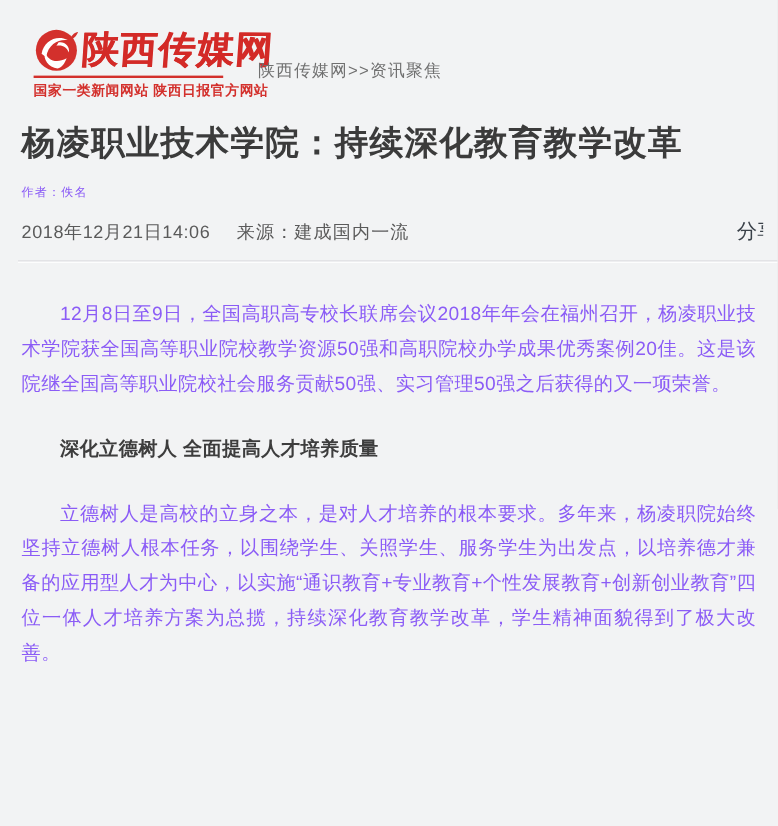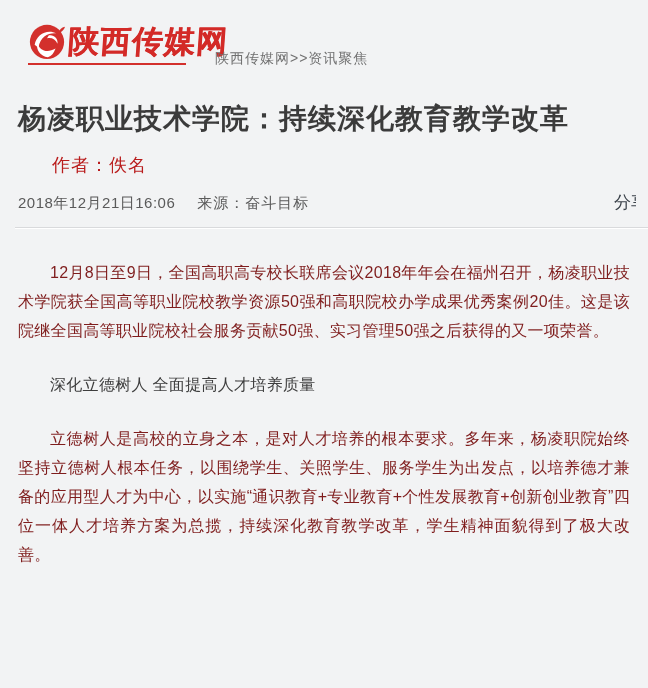--- a/index.html
+++ b/index.html
@@ -30,44 +30,44 @@
   .breadcrumb {
     position:absolute; left:215px; top:50px; color:#707070; font-size:14px;
     text-decoration:none; cursor:pointer; letter-spacing:1px;
   }
   
   .article { padding:0 18px; }
   .title {
     font-size:28px; line-height:34px; font-weight:bold; color:#3b3b3b;
     letter-spacing:1px; margin-top:12px;
   }
-  .author-line { margin-top:17px; font-size:18px; color:#b91c1c; letter-spacing:1px;margin-left:34px; }
+  .author-line { margin-top:17px; font-size:10px; color:#8b5cf6; letter-spacing:1px; }
   .meta-row {
     margin-top:14px; display:flex; align-items:baseline;
     font-size:15px; color:#5a5a5a;
   }
   .meta-date { letter-spacing:0.5px; }
   .meta-source { margin-left:22px; letter-spacing:1px; }
   .meta-spacer { flex:1; }
   .share-btn {
     color:#3a4149; font-size:17px; text-decoration:none; cursor:pointer;
     margin-right:-6px; white-space:nowrap; overflow:hidden; max-width:22px;
     display:inline-block;
   }
   .divider {
     margin:13px 0 0 -3px; width:650px; height:2px;
     border-top:1px solid #d9dadc; border-bottom:1px solid #ffffff;
   }
   .body-text { margin-top:29px; }
   .body-text p, .body-text h2 {
-    font-size:16px; line-height:29px; color:#7f1d1d;
+    font-size:16px; line-height:29px; color:#8b5cf6;
     text-indent:2em; text-align:justify; margin-bottom:25px;
     font-weight:normal; letter-spacing:0.3px;
   }
-  .body-text h2 { font-weight:normal; color:#3d3d3d; }
+  .body-text h2 { font-weight:bold; color:#3d3d3d; }
 </style>
 </head>
 <body>
 
 <div class="page">
 
   <header class="site-header">
     <a class="logo-block">
       <span class="logo-row">
         <span class="logo-mark">
@@ -75,32 +75,33 @@
             <circle cx="20" cy="21" r="18" fill="#d3302c"></circle>
             <path d="M33 9 C35 6 38 5 39 5 C38 8 36 10 34 11 Z" fill="#d3302c"></path>
             <path d="M7 24 C9 13 20 7 30 12 C22 11 13 15 11 27 Z" fill="#ffffff"></path>
             <path d="M21 37 C13 36 8 29 10 22 C12 30 20 33 29 28 C27 33 25 36 21 37 Z" fill="#ffffff"></path>
             <path d="M22 14 C27 13 32 17 31 23 C29 18 25 16 20 17 Z" fill="#ffffff"></path>
           </svg>
         </span>
         <span class="logo-text">陕西传媒网</span>
       </span>
       <span class="logo-rule" style="display:block"></span>
+      <span class="logo-tagline" style="display:block">国家一类新闻网站  陕西日报官方网站</span>
     </a>
     <a class="breadcrumb">陕西传媒网&gt;&gt;资讯聚焦</a>
   </header>
 
   <main class="article">
     <h1 class="title">杨凌职业技术学院：持续深化教育教学改革</h1>
 
     <div class="author-line">作者：佚名</div>
 
     <div class="meta-row">
-      <span class="meta-date">2018年12月21日16:06</span>
-      <span class="meta-source">来源：奋斗目标</span>
+      <span class="meta-date">2018年12月21日14:06</span>
+      <span class="meta-source">来源：建成国内一流</span>
       <span class="meta-spacer"></span>
       <a class="share-btn">分享</a>
     </div>
 
     <div class="divider"></div>
 
     <div class="body-text">
       <p>12月8日至9日，全国高职高专校长联席会议2018年年会在福州召开，杨凌职业技术学院获全国高等职业院校教学资源50强和高职院校办学成果优秀案例20佳。这是该院继全国高等职业院校社会服务贡献50强、实习管理50强之后获得的又一项荣誉。</p>
       <h2>深化立德树人 全面提高人才培养质量</h2>
       <p>立德树人是高校的立身之本，是对人才培养的根本要求。多年来，杨凌职院始终坚持立德树人根本任务，以围绕学生、关照学生、服务学生为出发点，以培养德才兼备的应用型人才为中心，以实施“通识教育+专业教育+个性发展教育+创新创业教育”四位一体人才培养方案为总揽，持续深化教育教学改革，学生精神面貌得到了极大改善。</p>

